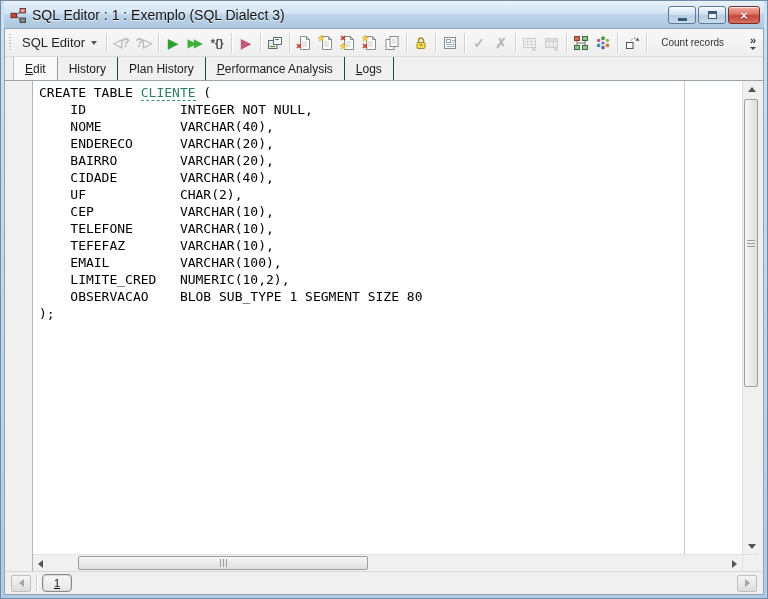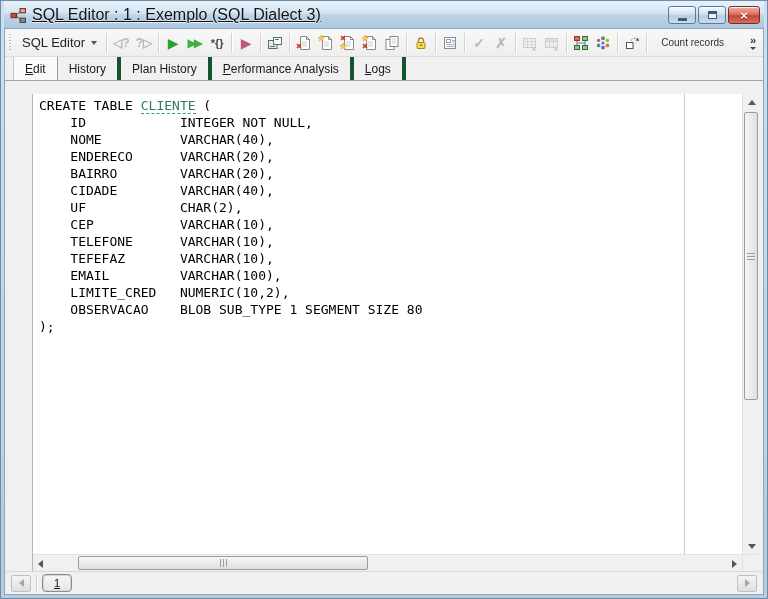--- a/index.html
+++ b/index.html
@@ -11,21 +11,21 @@
     padding:0 4px 4px 4px;
     display:flex; flex-direction:column;
   }
   
   .titlebar {
     height:28px; display:flex; align-items:center; padding:2px 4px 0 6px;
     background:linear-gradient(180deg,#eaf3fb 0%,#d4e5f4 45%,#bcd3e8 55%,#aec8e0 100%);
     border-radius:4px 4px 0 0;
   }
   .titlebar .app-icon { width:17px; height:17px; margin-right:5px; flex:0 0 auto; }
-  .titlebar .title { font-size:16px; color:#111; text-shadow:0 1px 0 rgba(255,255,255,.7); white-space:nowrap;text-decoration:underline; }
+  .titlebar .title { font-size:14px; color:#111; text-shadow:0 1px 0 rgba(255,255,255,.7); white-space:nowrap; }
   .winbtns { margin-left:auto; display:flex; }
   .winbtn {
     width:28px; height:18px; border:1px solid #5e7a94; border-radius:3px; margin-left:2px;
     background:linear-gradient(180deg,#f4f9fd,#d3e2ef 45%,#b7cce0 55%,#cadcec);
     display:flex; align-items:center; justify-content:center; position:relative;
     box-shadow:inset 0 1px 0 rgba(255,255,255,.8);
   }
   .winbtn.close {
     width:32px;
     background:linear-gradient(180deg,#f0b0a4,#dd7160 45%,#c4473a 55%,#d8705f);
@@ -68,29 +68,29 @@
   .gl-check { color:#b9b9b9; font-size:14px; font-weight:bold; }
   .tb-label { font-size:10px; color:#333; padding:0 10px; }
   .tb-overflow { margin-left:auto; display:flex; flex-direction:column; align-items:center;
     justify-content:center; width:16px; height:24px; color:#333; }
   .tb-overflow .chev { font-size:11px; font-weight:bold; line-height:10px; }
   .tb-overflow .dn { width:0; height:0; border-left:3px solid transparent; border-right:3px solid transparent; border-top:3.5px solid #444; margin-top:2px; }
   
   .tabbar { height:23px; display:flex; align-items:stretch; padding-left:8px; background:#f0f0f0; }
   .tab {
     display:flex; align-items:center; padding:0 11px; font-size:12px; color:#1a1a1a;
-    border-right:4px solid #14532d; cursor:default;
+    border-right:1px solid #14532d; cursor:default;
   }
   .tab.active { background:#fafafa; border-left:1px solid #c4c4c4; border-right:1px solid #9a9a9a; }
   .tab .u { text-decoration:underline; }
   
   .editor-region { flex:1; position:relative; border-top:1px solid #98a4ae; background:#f0f0f0; }
   .editor-frame {
     position:absolute; left:27px; top:0; right:4px; bottom:0;
-    background:#fca5a5; border-left:1px solid #b6b6b6;margin-top:13px;
+    background:#fca5a5; border-left:1px solid #b6b6b6;
   }
   .code-area {
     position:absolute; left:0; top:0; right:17px; bottom:17px;
     background:#fff; overflow:hidden;
     padding:3px 0 0 6px;
     font-family:"DejaVu Sans Mono","Liberation Mono",monospace;
     font-size:13px; line-height:17px; color:#000;
   }
   .code-line { white-space:pre; }
   .tbl-link { color:#2e7d5e; border-bottom:1px dashed #3a9a72; }

